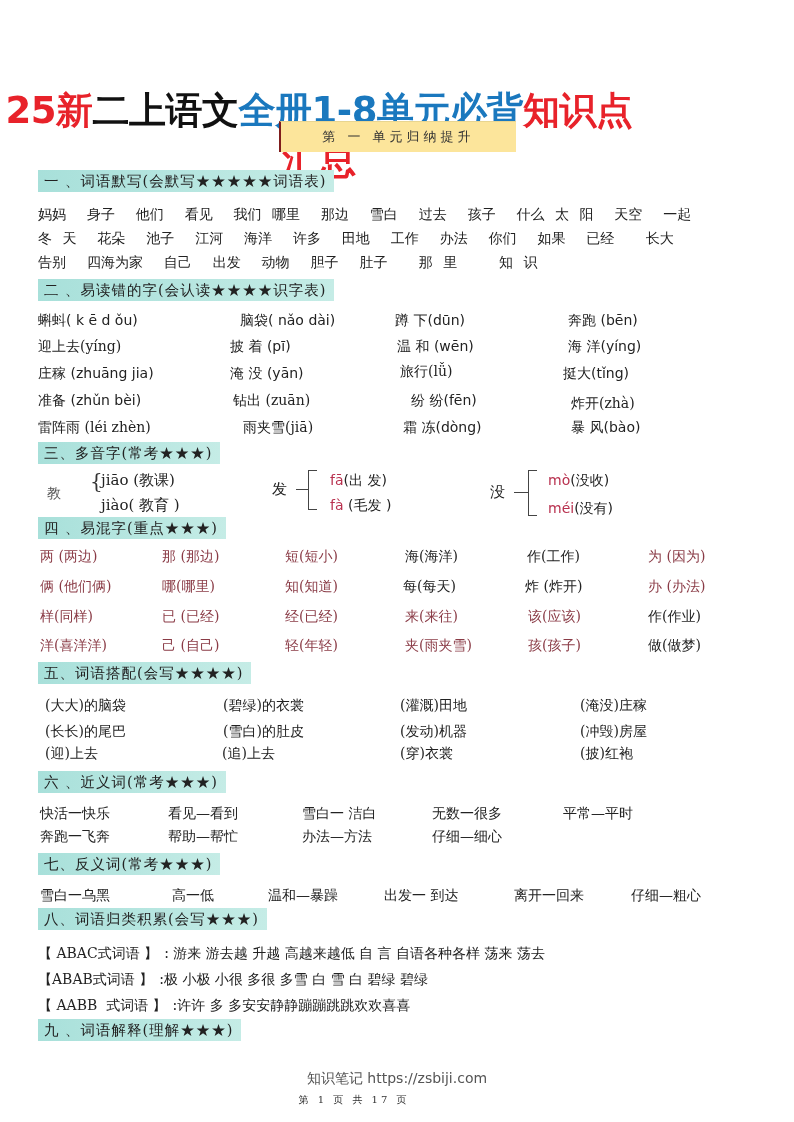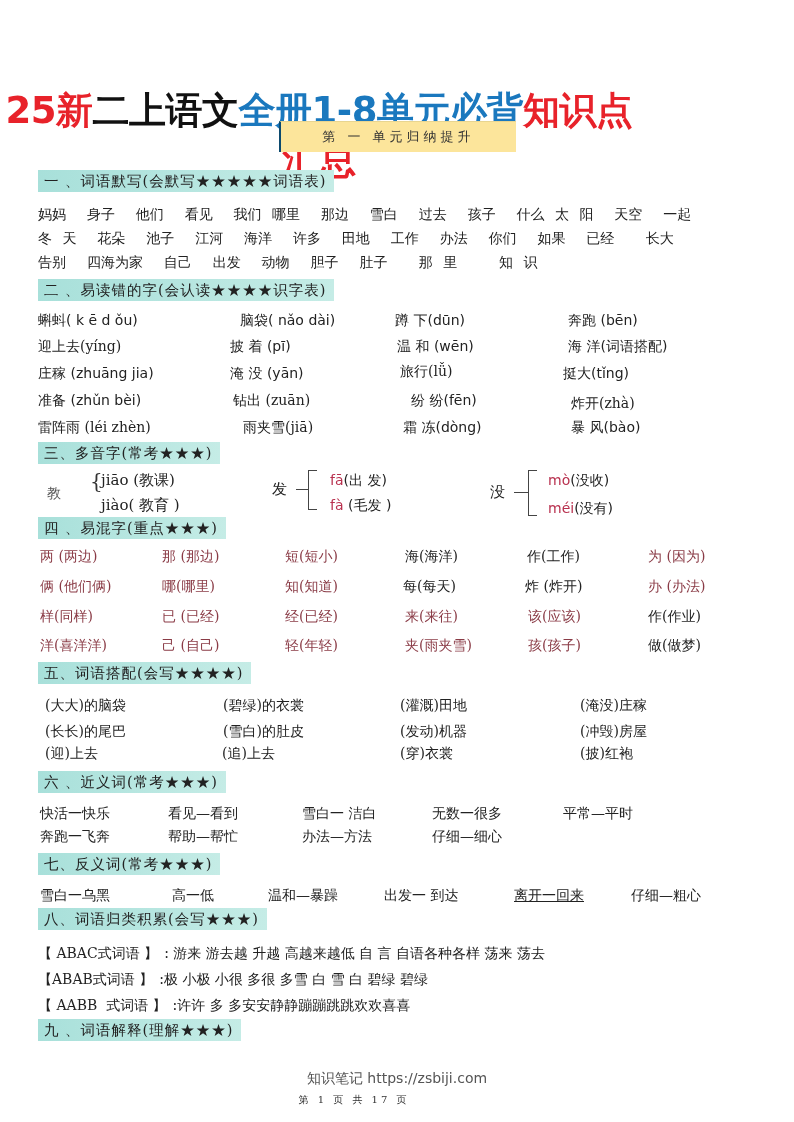--- a/index.html
+++ b/index.html
@@ -4,21 +4,21 @@
   <style>
     html, body { margin: 0; padding: 0; background: #ffffff; }
     body { width: 794px; height: 1122px; position: relative; overflow: hidden;
       font-family: "DejaVu Serif", "Liberation Serif", serif; color: #222; }
     .title { position: absolute; top: 52px; left: 0; width: 638px; text-align: center;
       font-family: "DejaVu Sans", "Liberation Sans", sans-serif; font-size: 37px; font-weight: bold; letter-spacing: -0.5px; line-height: 50px; margin-top: 34px; }
     .title .red { color: #e8222a; }
     .title .black { color: #111111; }
     .title .blue { color: #1a78be; }
     .unit-box { position: absolute; top: 121px; left: 279px; width: 235px; height: 30px;
-      background: #fce59b; border-left: 2px solid #0c4a6e; border-top: 1px solid #e8d590;
+      background: #fce59b; border-left: 2px solid #7f1d1d; border-top: 1px solid #e8d590;
       text-align: center; font-size: 13px; line-height: 30px; letter-spacing: 4px; color: #333; }
     .sec { position: absolute; left: 38px; height: 22px; line-height: 22px; font-size: 14.5px;
       background: linear-gradient(to right, #a8e0da, #c5ece6); padding: 0 8px 0 6px; color: #222; letter-spacing: 1px; }
     .row { position: absolute; left: 38px; font-size: 14px; white-space: nowrap; line-height: 22px; }
     .cell { position: absolute; white-space: nowrap; font-size: 14px; line-height: 22px; }
     .sans { font-family: "DejaVu Sans", "Liberation Sans", sans-serif; }
     .maroon { color: #8a3b46; }
     .pink { color: #b8304e; }
     .footer1 { position: absolute; top: 1070px; left: 0; width: 794px; text-align: center;
       font-family: "DejaVu Sans", "Liberation Sans", sans-serif; font-size: 14px; color: #555; }
@@ -42,21 +42,21 @@
 
 <div class="sec" style="top:279px;">二 、易读错的字(会认读★★★★识字表)</div>
 <div class="cell sans" style="top:309px; left:38px;">蝌蚪( k ē  d ǒu)</div>
 <div class="cell sans" style="top:309px; left:240px;">脑袋( nǎo dài)</div>
 <div class="cell sans" style="top:309px; left:395px;">蹲 下(dūn)</div>
 <div class="cell sans" style="top:309px; left:568px;">奔跑 (bēn)</div>
 
 <div class="cell" style="top:335px; left:38px;">迎上去(yíng)</div>
 <div class="cell sans" style="top:335px; left:230px;">披 着 (pī)</div>
 <div class="cell sans" style="top:335px; left:397px;">温 和 (wēn)</div>
-<div class="cell sans" style="top:335px; left:568px;">海 洋(词语搭配)</div>
+<div class="cell sans" style="top:335px; left:568px;">海 洋(yíng)</div>
 
 <div class="cell sans" style="top:362px; left:38px;">庄稼 (zhuāng  jia)</div>
 <div class="cell sans" style="top:362px; left:230px;">淹 没 (yān)</div>
 <div class="cell" style="top:360px; left:400px;">旅行(lǚ)</div>
 <div class="cell sans" style="top:362px; left:563px;">挺大(tǐng)</div>
 
 <div class="cell sans" style="top:389px; left:38px;">准备 (zhǔn  bèi)</div>
 <div class="cell" style="top:389px; left:233px;">钻出 (zuān)</div>
 <div class="cell sans" style="top:389px; left:400px;margin-left:11px;">纷 纷(fēn)</div>
 <div class="cell" style="top:392px; left:571px;">炸开(zhà)</div>
@@ -140,21 +140,21 @@
 <div class="cell" style="top:825px; left:40px;">奔跑一飞奔</div>
 <div class="cell" style="top:825px; left:168px;">帮助—帮忙</div>
 <div class="cell" style="top:825px; left:302px;">办法—方法</div>
 <div class="cell" style="top:825px; left:432px;">仔细—细心</div>
 
 <div class="sec" style="top:853px;">七、反义词(常考★★★)</div>
 <div class="cell" style="top:884px; left:40px;">雪白一乌黑</div>
 <div class="cell" style="top:884px; left:172px;">高一低</div>
 <div class="cell" style="top:884px; left:268px;">温和—暴躁</div>
 <div class="cell" style="top:884px; left:384px;">出发一 到达</div>
-<div class="cell" style="top:884px; left:514px;text-decoration:underline;">离开一回来</div>
+<div class="cell" style="top:884px; left:514px;">离开一回来</div>
 <div class="cell" style="top:884px; left:631px;">仔细—粗心</div>
 
 <div class="sec" style="top:908px;">八、词语归类积累(会写★★★)</div>
 <div class="cell" style="top:942px; left:38px; white-space:pre;"><span>【 ABAC式词语 】</span><span style="margin-left:6px;">: 游来 游去越 升越 高越来越低 自 言 自语各种各样 荡来 荡去</span></div>
 <div class="cell" style="top:968px; left:38px; white-space:pre;"><span>【ABAB式词语 】</span><span style="margin-left:6px;text-align:right;">:极 小极 小很 多很 多雪 白 雪 白 碧绿 碧绿</span></div>
 <div class="cell" style="top:994px; left:38px; white-space:pre;"><span>【 AABB  式词语 】</span><span style="margin-left:6px;">:许许 多 多安安静静蹦蹦跳跳欢欢喜喜</span></div>
 
 <div class="sec" style="top:1019px;">九 、词语解释(理解★★★)</div>
 
 <div class="footer1">知识笔记 https://zsbiji.com</div>

